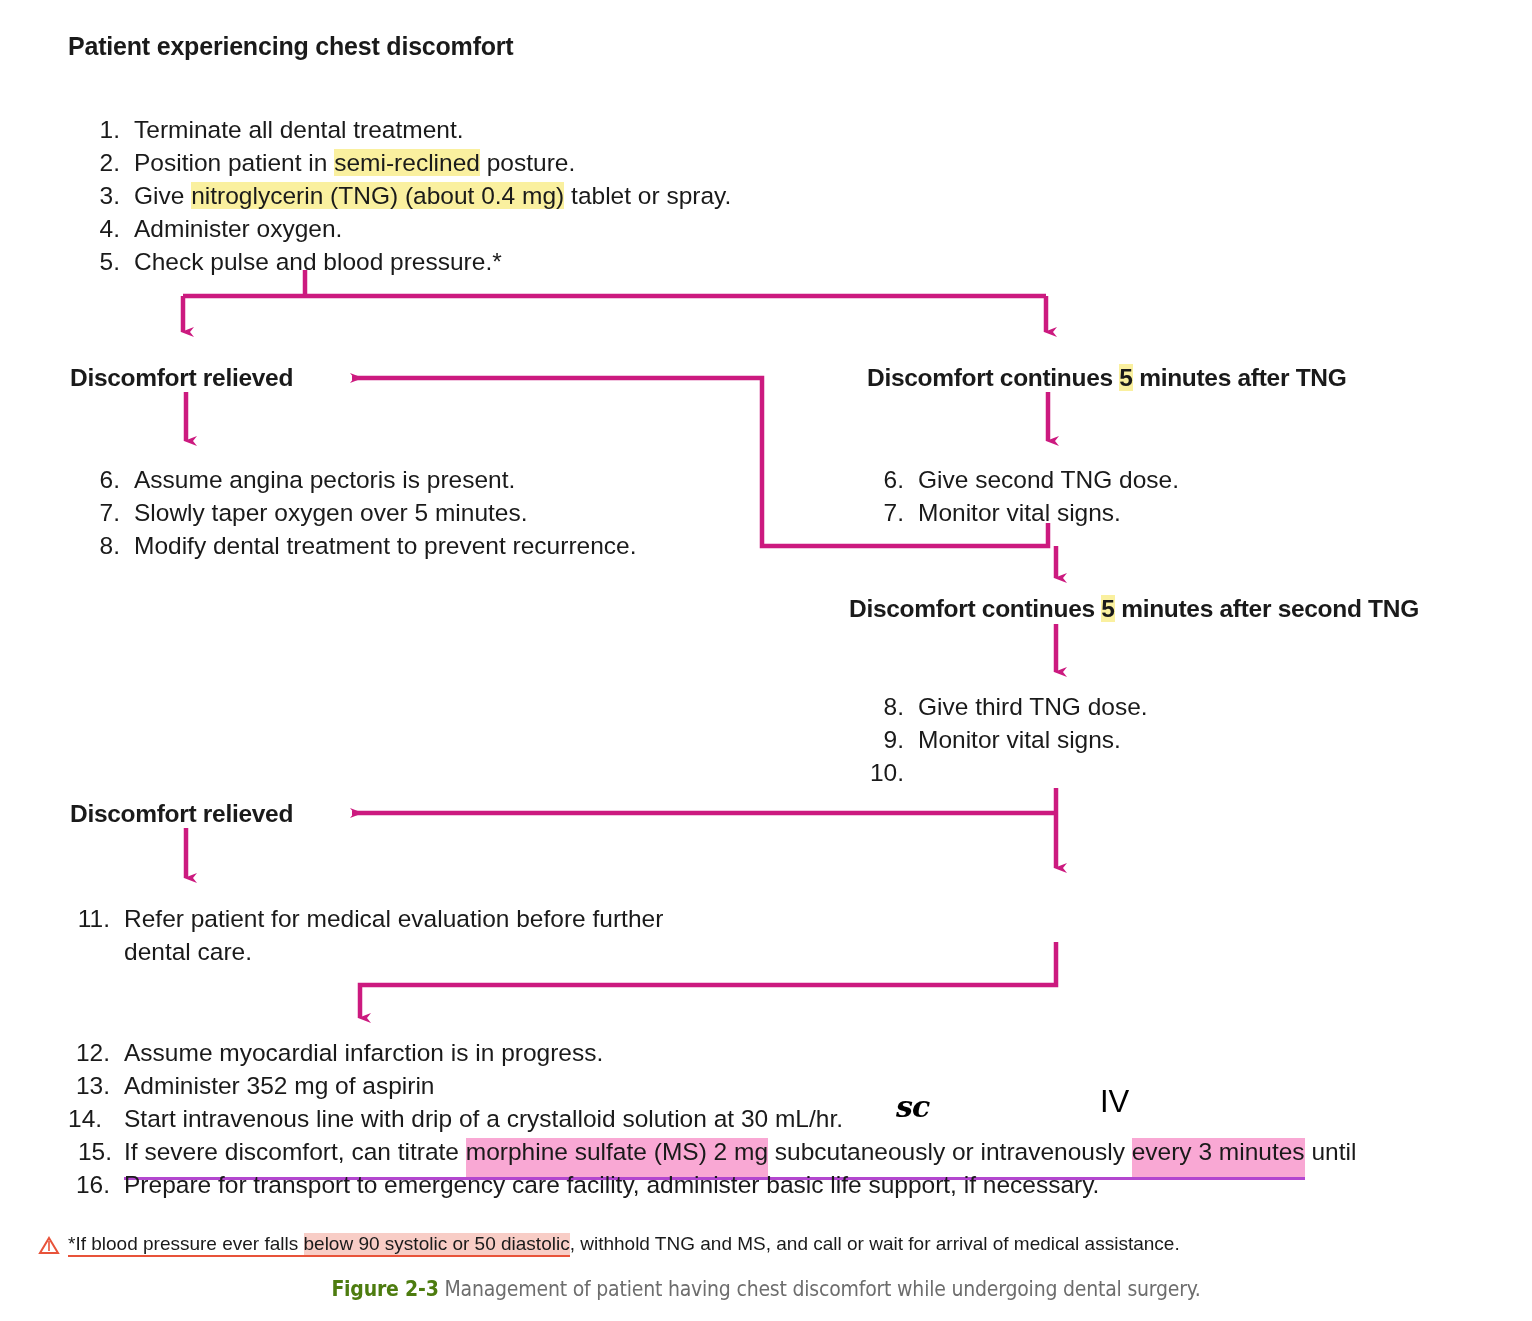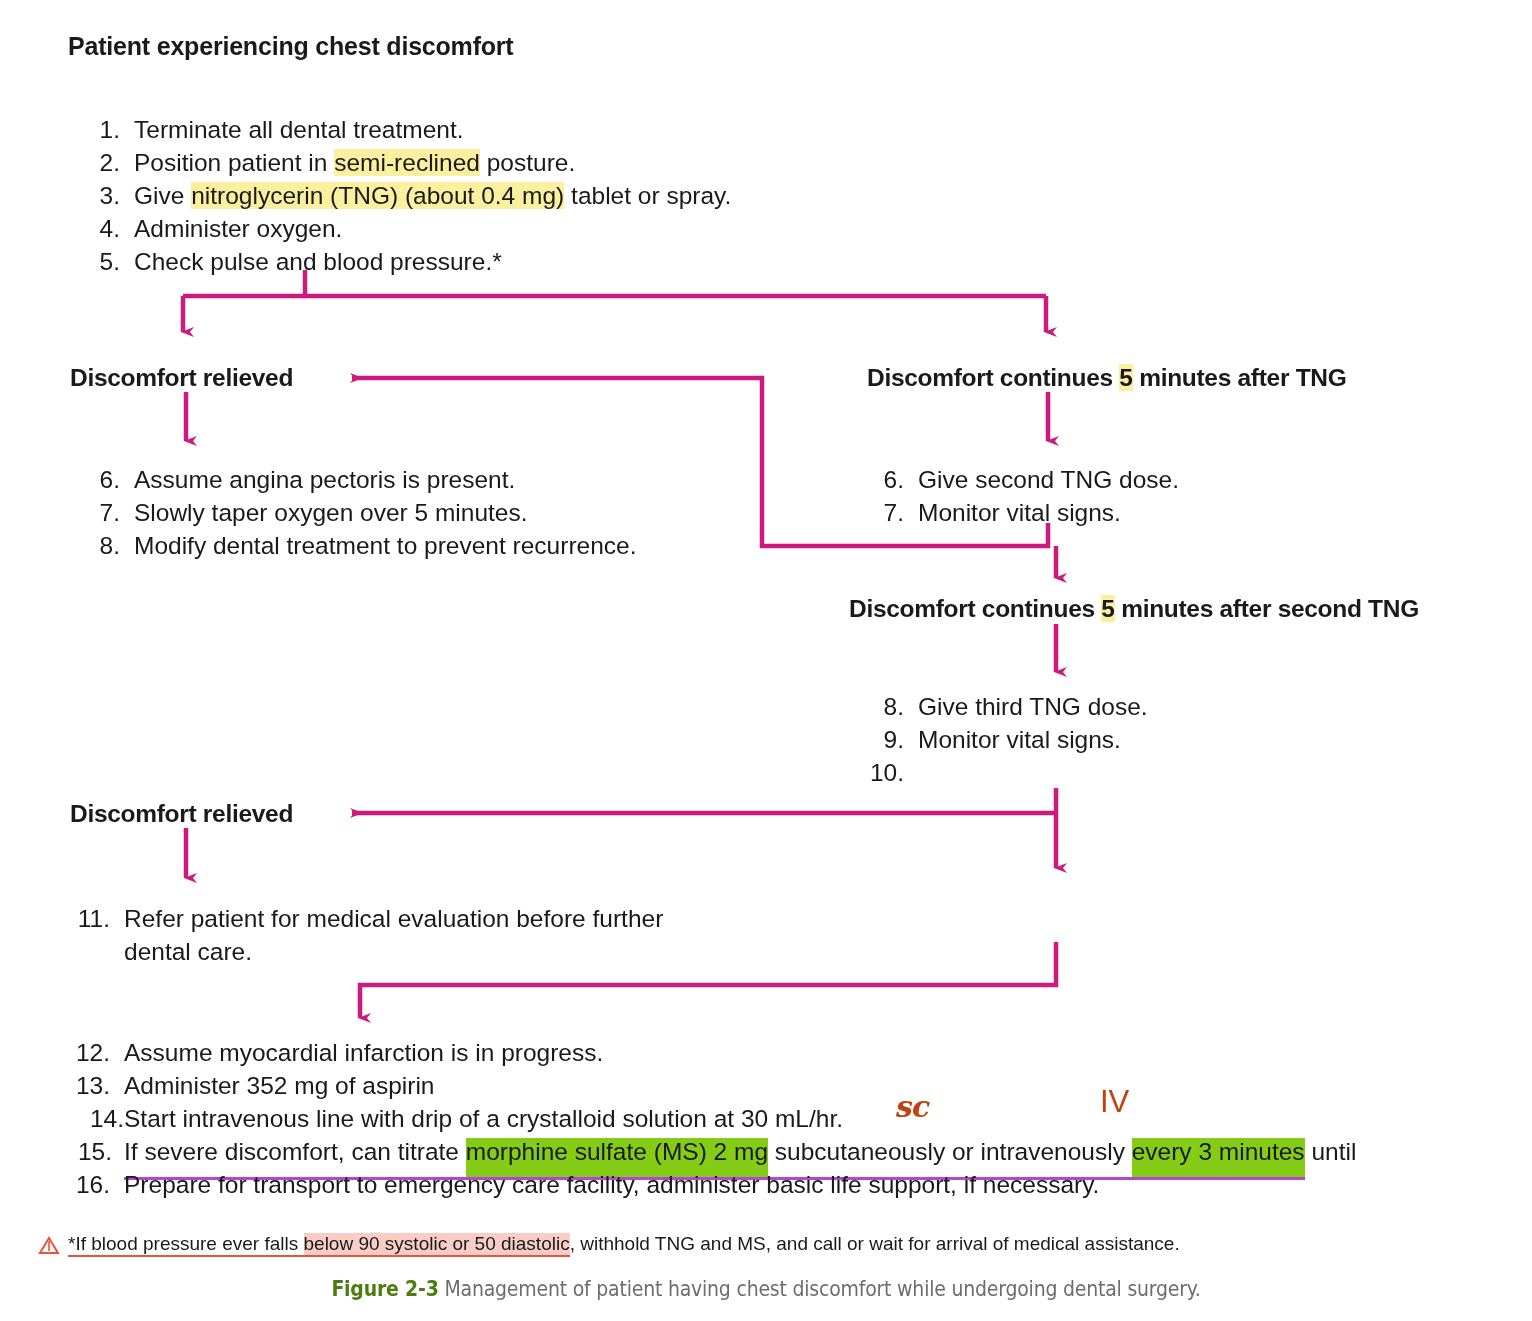--- a/index.html
+++ b/index.html
@@ -62,36 +62,36 @@
   }
   ol.steps > li .num {
     position: absolute;
     left: 0;
     width: 42px;
     text-align: right;
   }
 
   
   .hl-yellow   { background: #faf09f; }
-  .hl-purple   { background: #84cc16; }
+  .hl-purple   { background: #f9a8d4; }
   .hl-red      { background: #f8cdc6; }
 
   .ul-purple {
     border-bottom: 3px solid #b347cf;
     padding-bottom: 12px;
   }
   .ul-red {
     border-bottom: 2.5px solid #e8533a;
     padding-bottom: 1px;
   }
 
   
   .handwrite {
     position: absolute;
-    color: #c2410c;
+    color: #000000;
     font-family: "DejaVu Serif", serif;
     font-style: italic;
     font-weight: bold;
     font-size: 30px;
     letter-spacing: -1px;
     line-height: 1;
   }
   .handwrite.upright {
     font-style: normal;
     font-family: "Liberation Sans", sans-serif;
@@ -249,21 +249,21 @@
 
     <div style="position:relative; padding-left:56px; white-space:nowrap;">
       <span class="num" style="position:absolute; left:0; width:42px; text-align:right;">12.</span><span>Assume myocardial infarction is in progress.</span>
     </div>
 
     <div style="position:relative; padding-left:56px; white-space:nowrap;">
       <span class="num" style="position:absolute; left:0; width:42px; text-align:right;">13.</span><span>Administer 352 mg of aspirin</span>
     </div>
 
     <div style="position:relative; padding-left:56px; white-space:nowrap;">
-      <span class="num" style="position:absolute; left:14px; width:42px; text-align:right;">14.</span><span>Start intravenous line with drip of a crystalloid solution at 30 mL/hr.</span>
+      <span class="num" style="position:absolute; left:0; width:42px; text-align:left;">14.</span><span>Start intravenous line with drip of a crystalloid solution at 30 mL/hr.</span>
     </div>
 
     <div style="position:relative; padding-left:56px;">
       <span class="num" style="position:absolute; left:2px; width:42px; text-align:right;">15.</span>
       <span style="white-space:nowrap;"><span class="ul-purple">If severe discomfort, can titrate </span><span class="hl-purple ul-purple">morphine sulfate (MS) 2 mg</span><span class="ul-purple"> subcutaneously or intravenously </span><span class="hl-purple ul-purple">every 3 minutes</span><span> until</span></span>
     </div>
 
     <div style="position:relative; padding-left:56px; white-space:nowrap;">
       <span class="num" style="position:absolute; left:0; width:42px; text-align:right;">16.</span><span>Prepare for transport to emergency care facility, administer basic life support, if necessary.</span>
     </div>

